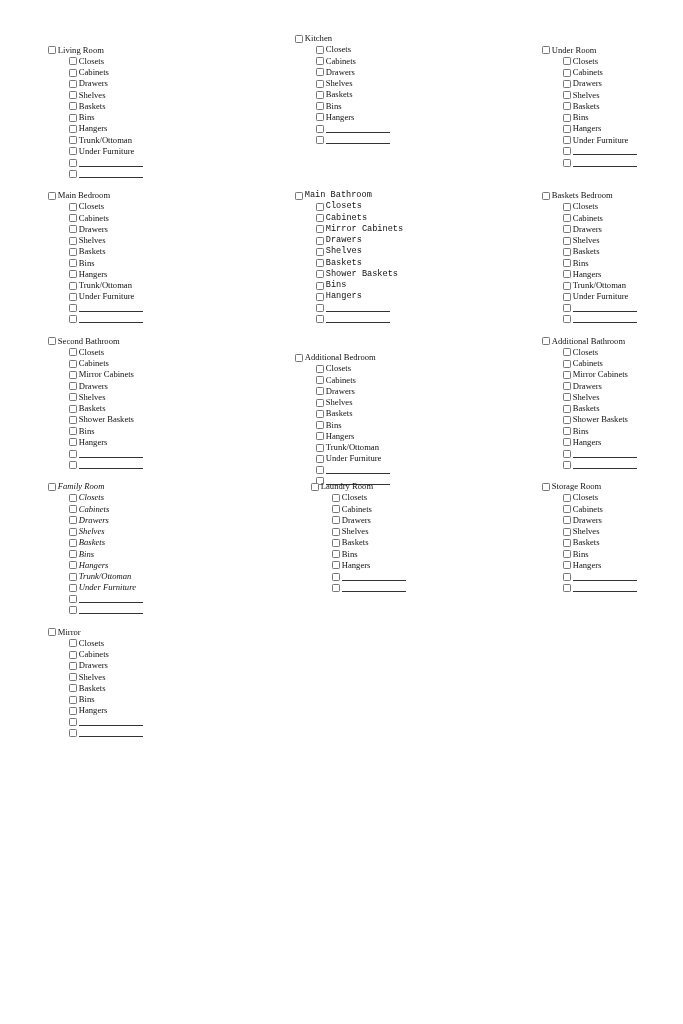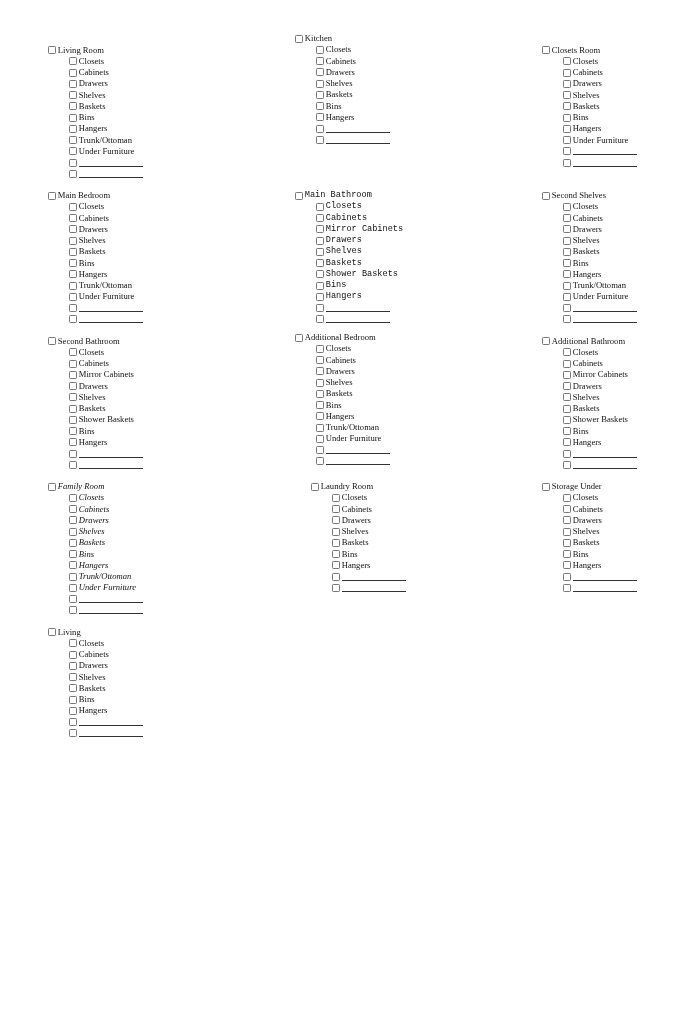--- a/index.html
+++ b/index.html
@@ -108,21 +108,21 @@
         </label>
         <label class="item">
           <span class="cb"></span>
           <span class="blank"></span>
         </label>
       </div>
     </div>
     <div class="room" style="left: 542px; top: 44.5px;">
       <label class="room-head">
         <span class="cb"></span>
-        <span>Closets Room</span>
+        <span>Under Room</span>
       </label>
       <div class="items">
         <label class="item">
           <span class="cb"></span>
           <span>Closets</span>
         </label>
         <label class="item">
           <span class="cb"></span>
           <span>Cabinets</span>
         </label>
@@ -260,21 +260,21 @@
         </label>
         <label class="item">
           <span class="cb"></span>
           <span class="blank"></span>
         </label>
       </div>
     </div>
     <div class="room" style="left: 542px; top: 190px;">
       <label class="room-head">
         <span class="cb"></span>
-        <span>Second Shelves</span>
+        <span>Baskets Bedroom</span>
       </label>
       <div class="items">
         <label class="item">
           <span class="cb"></span>
           <span>Closets</span>
         </label>
         <label class="item">
           <span class="cb"></span>
           <span>Cabinets</span>
         </label>
@@ -361,21 +361,21 @@
         <label class="item">
           <span class="cb"></span>
           <span class="blank"></span>
         </label>
         <label class="item">
           <span class="cb"></span>
           <span class="blank"></span>
         </label>
       </div>
     </div>
-    <div class="room" style="left: 295px; top: 332px;">
+    <div class="room" style="left: 295px; top: 352px;">
       <label class="room-head">
         <span class="cb"></span>
         <span>Additional Bedroom</span>
       </label>
       <div class="items">
         <label class="item">
           <span class="cb"></span>
           <span>Closets</span>
         </label>
         <label class="item">
@@ -564,21 +564,21 @@
         </label>
         <label class="item">
           <span class="cb"></span>
           <span class="blank"></span>
         </label>
       </div>
     </div>
     <div class="room" style="left: 542px; top: 481px;">
       <label class="room-head">
         <span class="cb"></span>
-        <span>Storage Under</span>
+        <span>Storage Room</span>
       </label>
       <div class="items">
         <label class="item">
           <span class="cb"></span>
           <span>Closets</span>
         </label>
         <label class="item">
           <span class="cb"></span>
           <span>Cabinets</span>
         </label>
@@ -608,21 +608,21 @@
         </label>
         <label class="item">
           <span class="cb"></span>
           <span class="blank"></span>
         </label>
       </div>
     </div>
     <div class="room" style="left: 48px; top: 626.5px;">
       <label class="room-head">
         <span class="cb"></span>
-        <span>Living</span>
+        <span>Mirror</span>
       </label>
       <div class="items">
         <label class="item">
           <span class="cb"></span>
           <span>Closets</span>
         </label>
         <label class="item">
           <span class="cb"></span>
           <span>Cabinets</span>
         </label>

